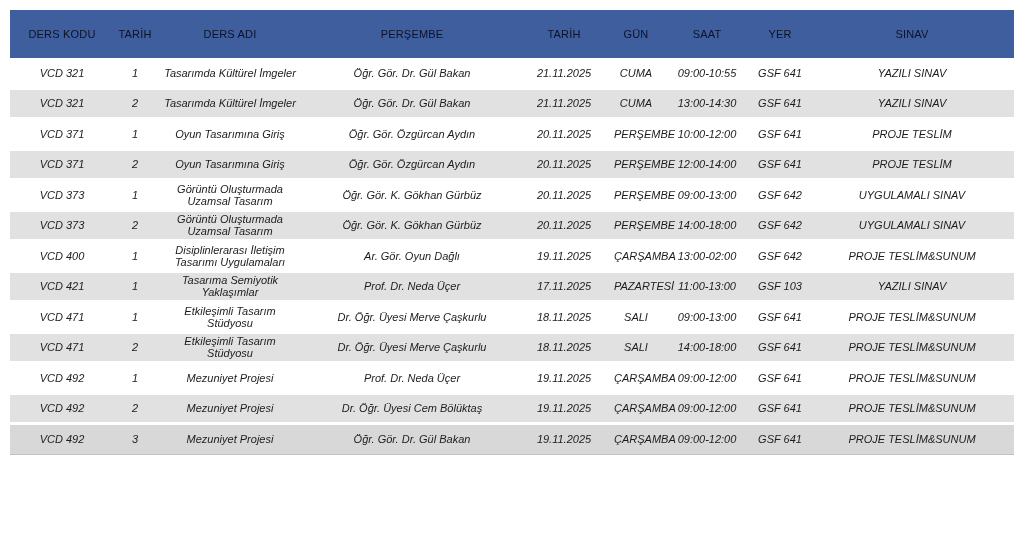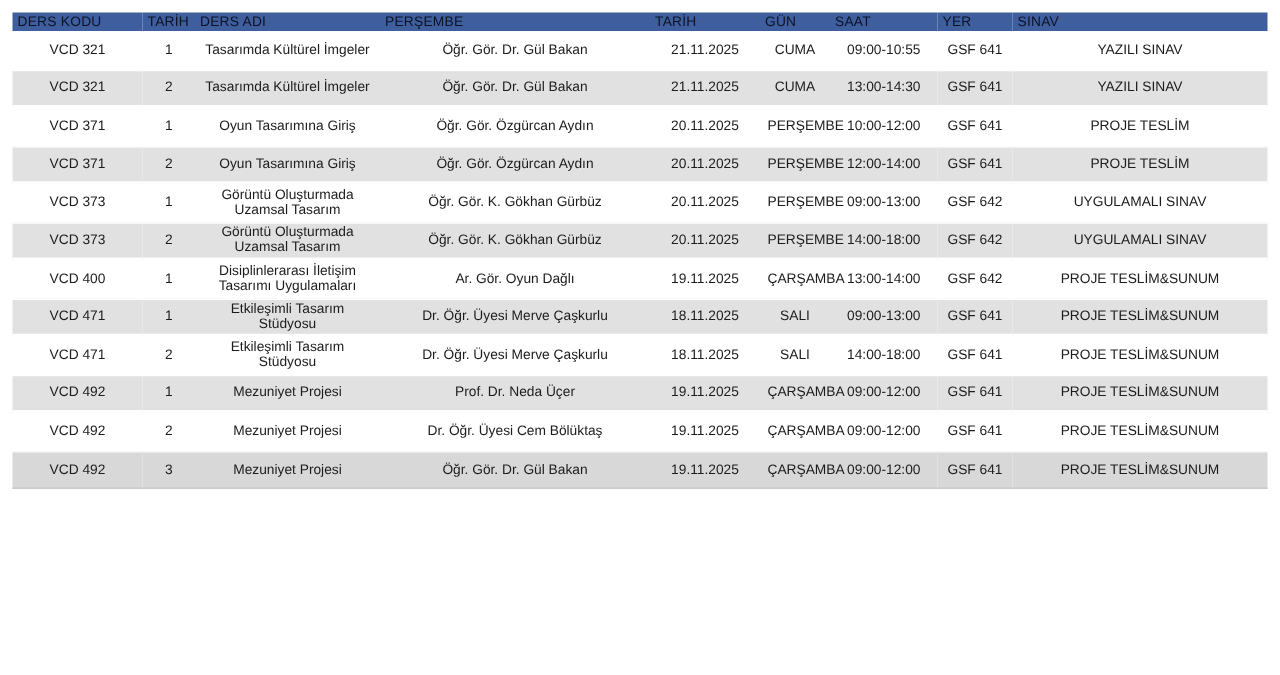--- a/index.html
+++ b/index.html
@@ -24,29 +24,29 @@
     width:1004px;
     table-layout:fixed;
     border-collapse:separate;
     border-spacing:0;
   }
   table.grid thead th{
     background:var(--header-bg);
     color:var(--header-fg);
     font-size:11px;
     font-weight:400;
-    height:15px;
-    text-align:left;
+    height:48px;
+    text-align:center;
     vertical-align:middle;
     padding:0 4px;
     letter-spacing:0.2px;
     white-space:nowrap;
     overflow:hidden;
   }
-  table.grid tbody tr{height:30.5px;}
+  table.grid tbody tr{height:30.5px;font-style:italic;}
   table.grid tbody td{
     color:var(--body-fg);
     font-size:11px;
     line-height:12px;
     text-align:center;
     vertical-align:middle;
     padding:1px 6px;
     border-top:1px solid #ffffff;
     border-bottom:2px solid #ffffff;
     background:#ffffff;
@@ -163,23 +163,34 @@
           <td>GSF 642</td>
           <td>UYGULAMALI SINAV</td>
         </tr>
         <tr>
           <td>VCD 400</td>
           <td>1</td>
           <td>Disiplinlerarası İletişim Tasarımı Uygulamaları</td>
           <td>Ar. Gör. Oyun Dağlı</td>
           <td>19.11.2025</td>
           <td>ÇARŞAMBA</td>
-          <td>13:00-14:00</td>
+          <td>13:00-02:00</td>
           <td>GSF 642</td>
           <td>PROJE TESLİM&amp;SUNUM</td>
+        </tr>
+        <tr>
+          <td>VCD 421</td>
+          <td>1</td>
+          <td>Tasarıma Semiyotik Yaklaşımlar</td>
+          <td>Prof. Dr. Neda Üçer</td>
+          <td>17.11.2025</td>
+          <td>PAZARTESİ</td>
+          <td>11:00-13:00</td>
+          <td>GSF 103</td>
+          <td>YAZILI SINAV</td>
         </tr>
         <tr>
           <td>VCD 471</td>
           <td>1</td>
           <td>Etkileşimli Tasarım Stüdyosu</td>
           <td>Dr. Öğr. Üyesi Merve Çaşkurlu</td>
           <td>18.11.2025</td>
           <td>SALI</td>
           <td>09:00-13:00</td>
           <td>GSF 641</td>

